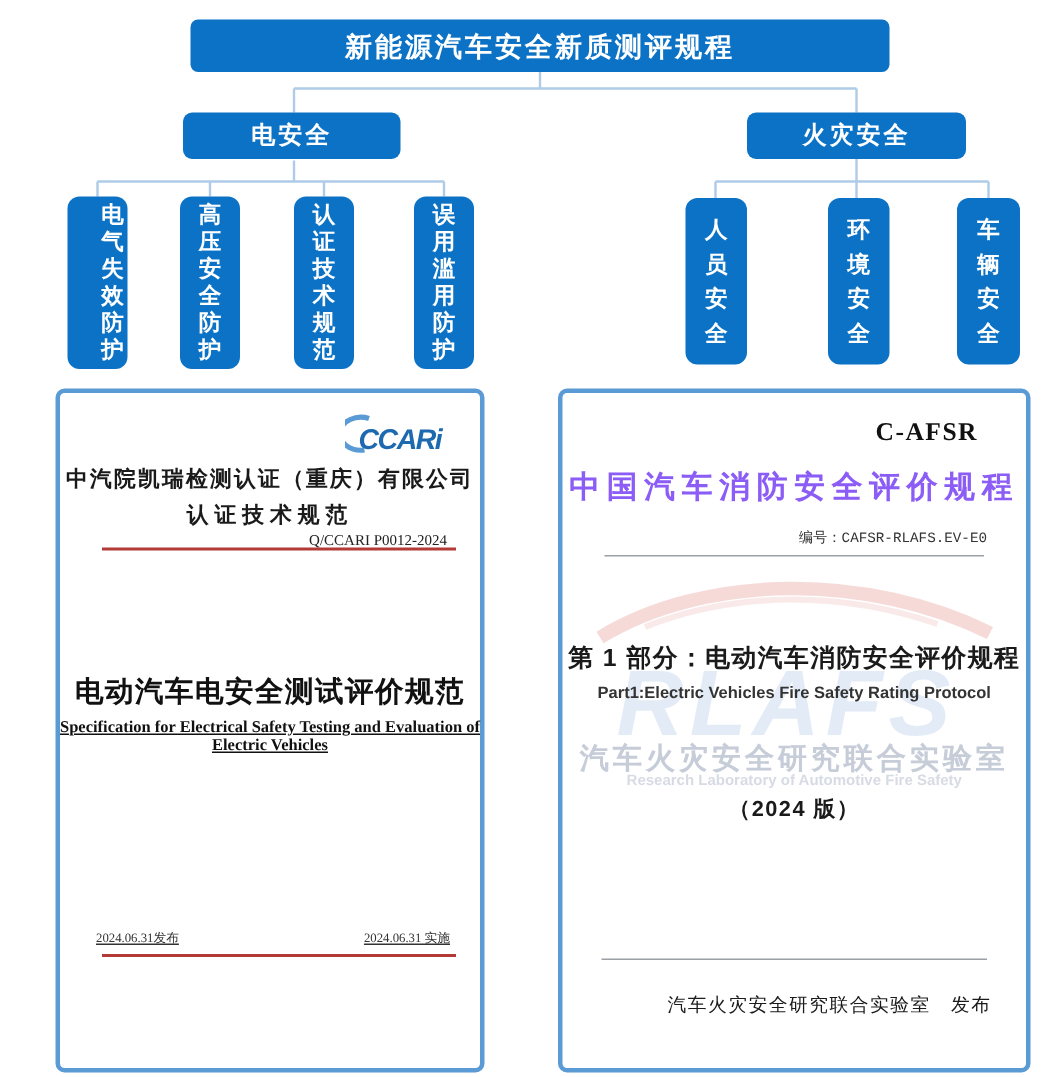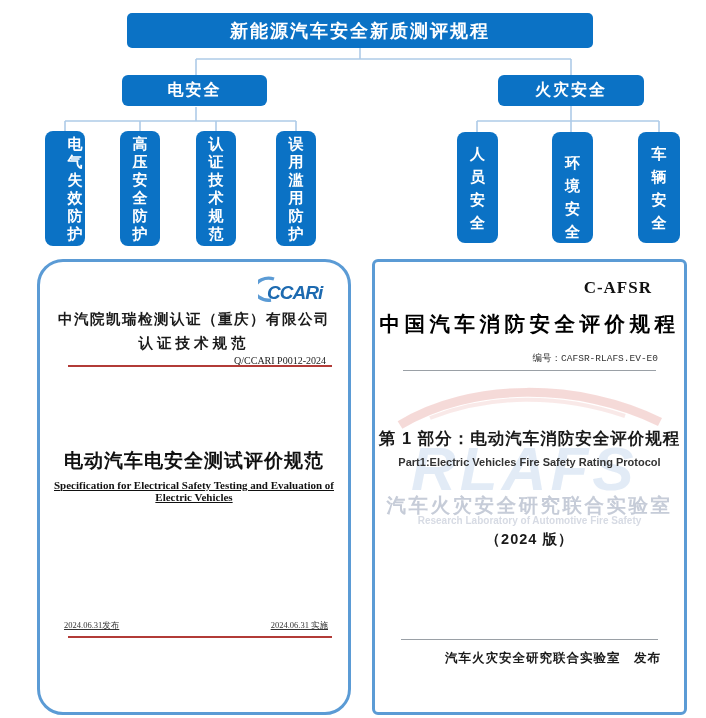--- a/index.html
+++ b/index.html
@@ -15,51 +15,51 @@
   .node.branch.b0{left:122px;top:75px;width:145px;}
   .node.branch.b1{left:498px;top:75px;width:146px;}
   .node.leaf{border-radius:8px;font-size:15px;}
   .node.leaf .vtxt{width:1.1em;word-break:break-all;text-align:center;line-height:18px;}
   .node.leaf.r .vtxt{line-height:23px;}
   .l0{left:45px; top:131px;width:40px;height:115px;padding-left:20px;}
   .l1{left:120px;top:131px;width:40px;height:115px;}
   .l2{left:196px;top:131px;width:40px;height:115px;}
   .l3{left:276px;top:131px;width:40px;height:115px;align-items:center;}
   .r0{left:457px;top:132px;width:41px;height:111px;justify-content:center;}
-  .r1{left:552px;top:132px;width:41px;height:111px;align-items:flex-end;}
+  .r1{left:552px;top:132px;width:41px;height:111px;}
   .r2{left:638px;top:132px;width:42px;height:111px;}
   
   .cover{position:absolute;top:259px;height:456px;background:#ffffff;
          border:3px solid #5B9BD5;border-radius:6px;box-sizing:border-box;}
-  .cover-left{left:37px;width:314px;border-radius:26px;}
+  .cover-left{left:37px;width:286px;}
   .cover-right{left:372px;width:315px;}
   .cover .abs{position:absolute;}
   .center{left:0;right:0;text-align:center;}
   .serif{font-family:"Liberation Serif",serif;}
   .mono{font-family:"Liberation Mono",monospace;}
   .rule{position:absolute;height:2px;background:#B23B37;}
   .rule.gray{height:1px;background:#9aa0a6;}
   
   .company{top:48px;font-size:14.5px;font-weight:bold;letter-spacing:1.5px;color:#1a1a1a;}
   .doctype{top:72px;font-size:14.5px;font-weight:bold;letter-spacing:4px;color:#1a1a1a;}
   .docnum-l{top:93px;right:22px;font-size:10px;color:#222;}
   .ltitle{top:186px;font-size:19px;font-weight:bold;letter-spacing:1px;color:#111;}
   .lsub{top:217px;font-size:11px;font-weight:bold;color:#111;text-decoration:underline;}
   .dates{top:358px;left:24px;right:20px;display:flex;justify-content:space-between;
          font-size:8.5px;color:#333;text-decoration:underline;}
   
   .brand{top:16px;right:32px;font-size:17px;font-weight:bold;letter-spacing:1px;color:#111;}
-  .rtitle{top:48px;font-size:20.5px;font-weight:bold;letter-spacing:4.5px;color:#000000;}
+  .rtitle{top:48px;font-size:20.5px;font-weight:bold;letter-spacing:4.5px;color:#8b5cf6;}
   .docnum-r{top:90px;right:26px;font-size:9.5px;color:#333;}
   .ptitle{top:166px;font-size:16.5px;font-weight:bold;color:#1a1a1a;letter-spacing:1px;}
   .psub{top:194px;font-size:11px;color:#333;font-weight:bold;}
   .wmcn{top:230px;font-size:19.5px;font-weight:bold;letter-spacing:2.5px;color:#c6ccd8;}
   .wmen{top:253px;font-size:10px;font-weight:bold;color:#d7dbe4;}
   .edition{top:268px;font-size:14.5px;font-weight:bold;color:#1a1a1a;letter-spacing:1px;}
-  .publisher{top:388px;font-size:12.5px;font-weight:bold;color:#1a1a1a;letter-spacing:1px;margin-left:47px;}
+  .publisher{top:400px;font-size:12.5px;font-weight:normal;color:#1a1a1a;letter-spacing:1px;margin-left:47px;}
   .wm-logo{top:118px;left:0;right:0;display:flex;justify-content:flex-start;opacity:0.22;}
 </style>
 </head>
 <body>
 
 <div class="stage">
 
   <svg class="connectors" width="706" height="260">
     <path d="M360 48 V59 M196 59 H571 M196 59 V75 M571 59 V75
              M196 107 V121 M65 121 H296 M65 121 V131 M140 121 V131 M216 121 V131 M296 121 V131

